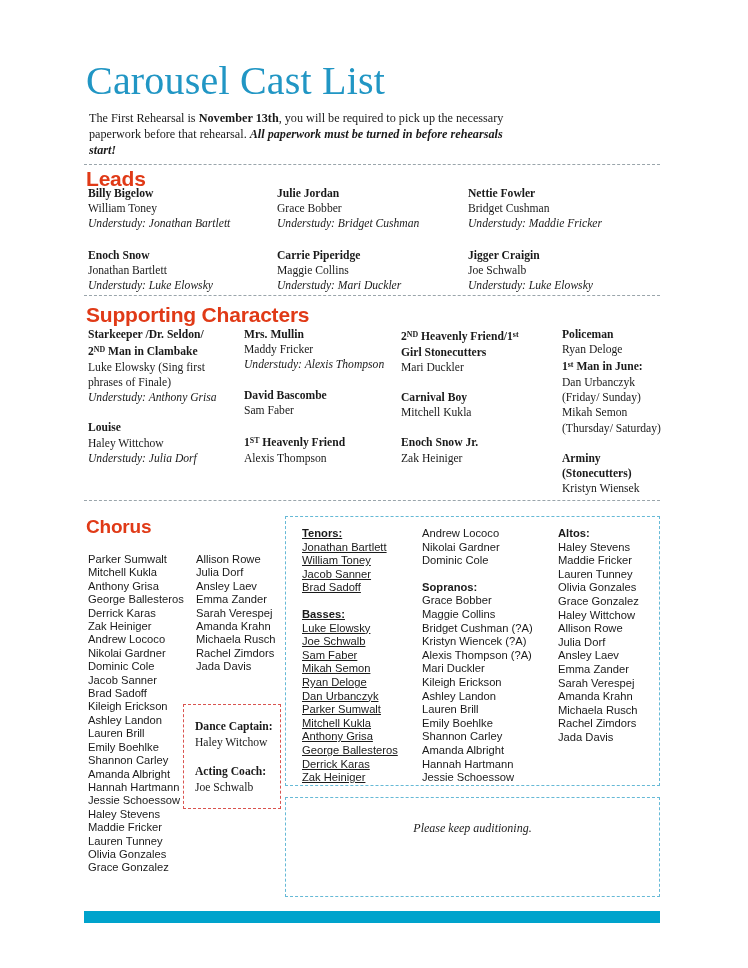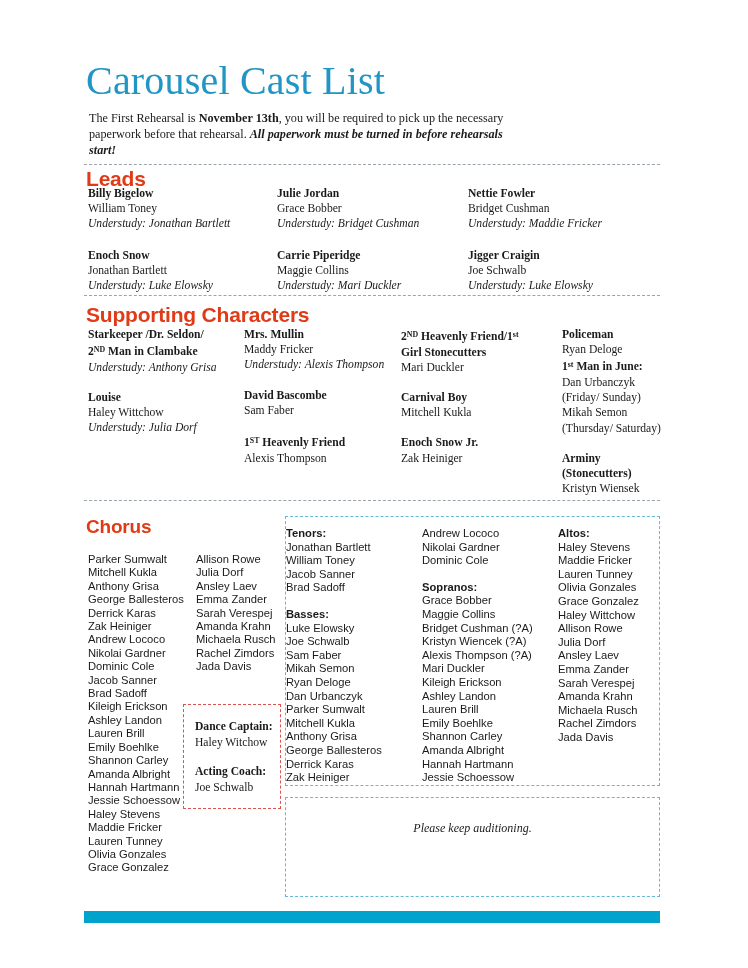--- a/index.html
+++ b/index.html
@@ -153,20 +153,21 @@
     <div class="role">Jigger Craigin</div>
     <div class="name">Joe Schwalb</div>
     <div class="under">Understudy: Luke Elowsky</div>
   </div>
 
   <div class="sec-head" style="left:86px; top:303px;">Supporting Characters</div>
 
   <div class="col" style="left:88px; top:327px; width:150px;">
     <div class="role">Starkeeper /Dr. Seldon/</div>
     <div class="role"><span>2</span><sup>ND</sup><span> Man in Clambake</span></div>
+    <div class="name">Luke Elowsky (Sing first phrases of Finale)</div>
     <div class="under">Understudy: Anthony Grisa</div>
     <div class="gap"></div>
     <div class="role">Louise</div>
     <div class="name">Haley Wittchow</div>
     <div class="under">Understudy: Julia Dorf</div>
   </div>
 
   <div class="col" style="left:244px; top:327px; width:145px;">
     <div class="role">Mrs. Mullin</div>
     <div class="name">Maddy Fricker</div>
@@ -244,21 +245,21 @@
 
   <div class="staff-box">
     <div class="lbl">Dance Captain:</div>
     <div>Haley Witchow</div>
     <div style="height:14px"></div>
     <div class="lbl">Acting Coach:</div>
     <div>Joe Schwalb</div>
   </div>
 
   <div class="voice-box">
-    <div class="voice-col" id="voice-col-1" style="left:0; width:120px;">
+    <div class="voice-col" id="voice-col-1" style="left:16px; width:120px;text-decoration:underline;">
         <div class="vhead">Tenors:</div>
         <div>Jonathan Bartlett</div>
         <div>William Toney</div>
         <div>Jacob Sanner</div>
         <div>Brad Sadoff</div>
         <div class="vgap"></div>
         <div class="vhead">Basses:</div>
         <div>Luke Elowsky</div>
         <div>Joe Schwalb</div>
         <div>Sam Faber</div>

